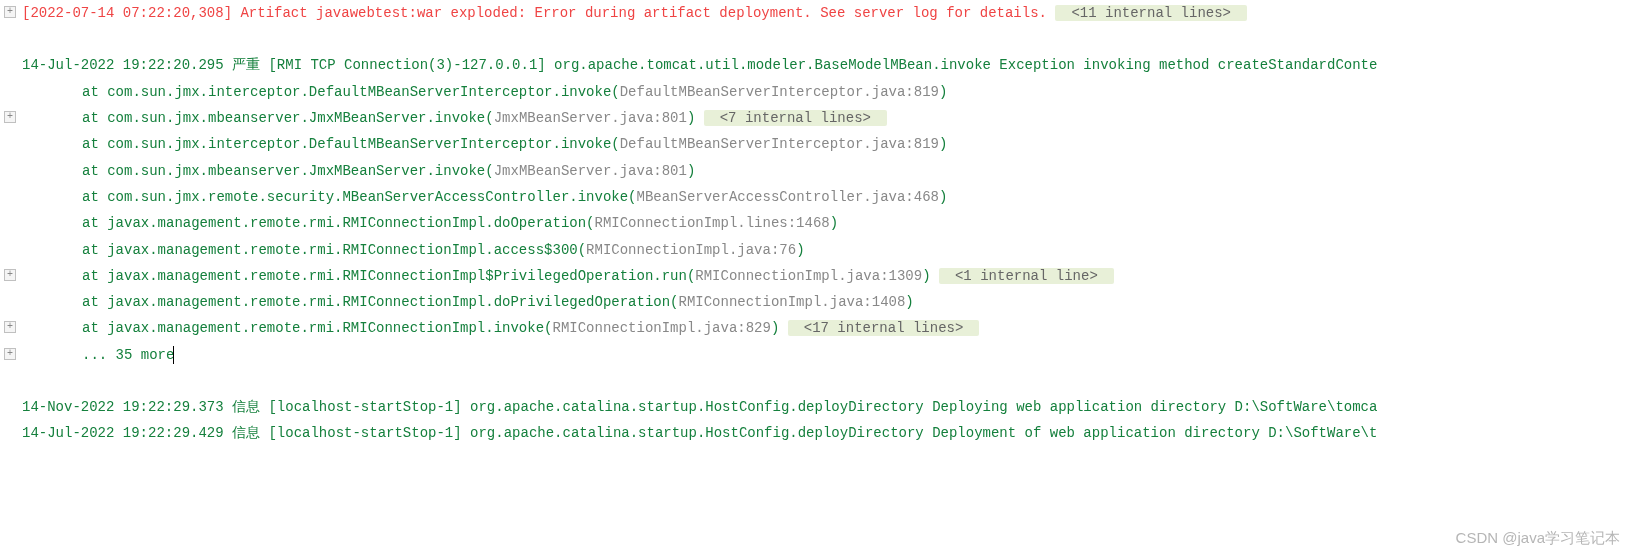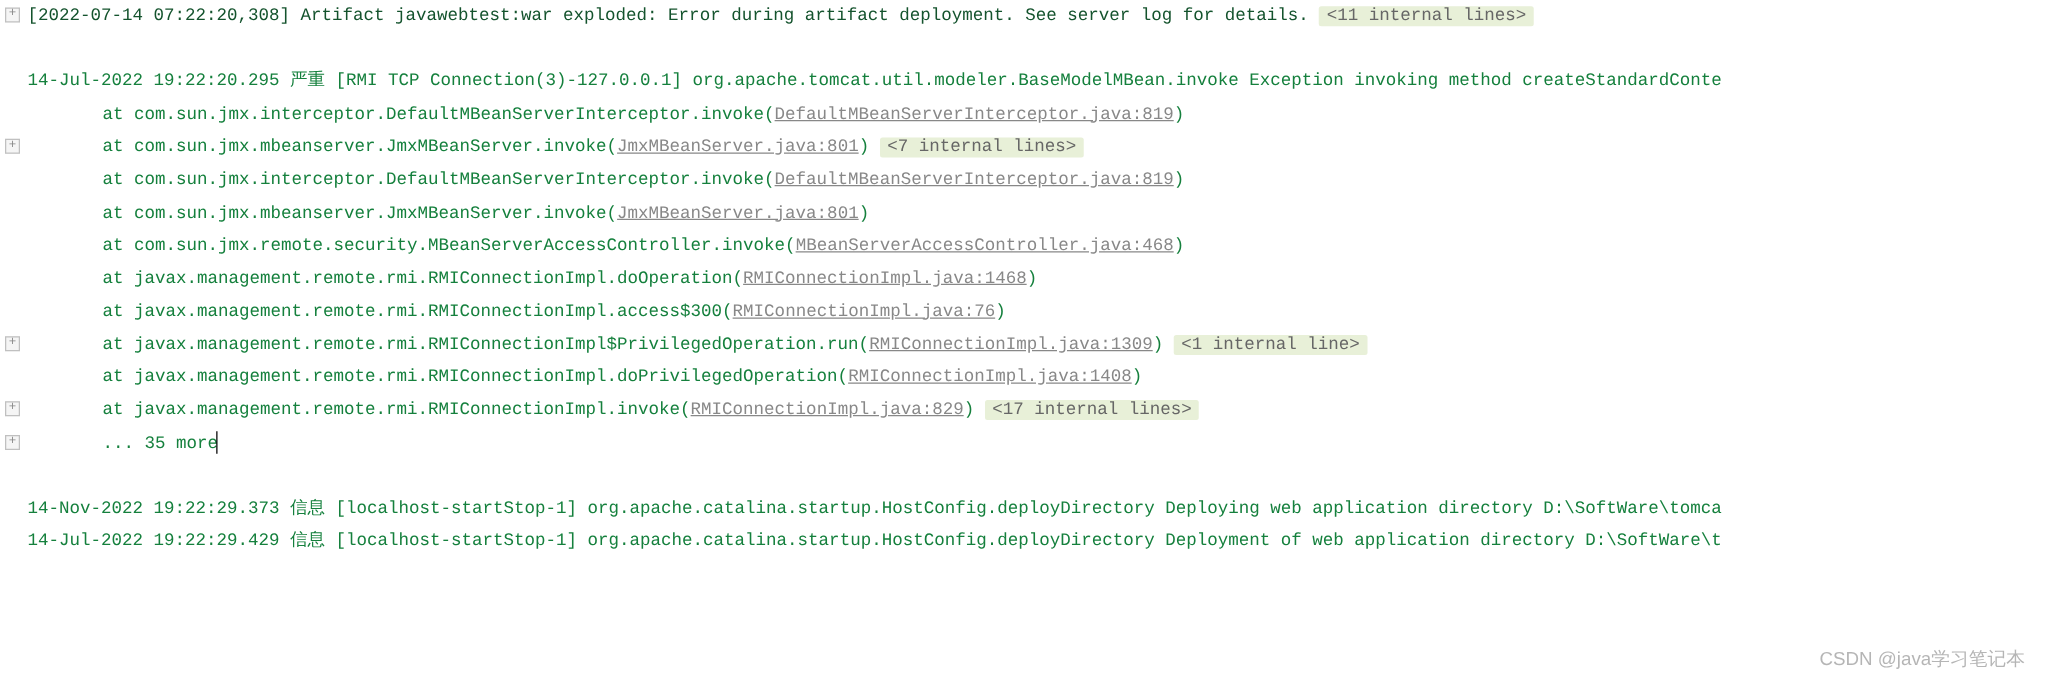--- a/index.html
+++ b/index.html
@@ -31,48 +31,47 @@
       background: #f5f5f5;
       display: flex;
       align-items: center;
       justify-content: center;
       cursor: pointer;
       font-size: 10px;
       line-height: 1;
       color: #888;
     }
     .gutter-icon::before { content: '+'; }
-    .blue-text { color: #14532d; }
+    .blue-text { color: #ef4444; }
     .red-text { color: #15803d; }
     .link {
       color: #888;
-      text-decoration: underline;
       cursor: pointer;
       margin-top: 28px;
     }
     .fold-badge {
       background: #e8f0d8;
       color: #666;
-      padding: 0 6px;
+      padding: 0 16px;
       border-radius: 2px;
       cursor: pointer;
     }
     .indent-60 { padding-left: 80px; }
     .caret {
       display: inline-block;
       width: 1px;
       height: 18px;
       background: #000;
       vertical-align: middle;
       margin-left: -1px;
     }
     .watermark {
       position: fixed;
       right: 18px;
-      bottom: 18px;
+      bottom: 8px;
       color: rgba(120,120,120,0.55);
       font-family: sans-serif;
       font-size: 15px;
       pointer-events: none;
     }
     .blank-line { height: 26px; }
   </style>
 </head>
 <body>
 
@@ -105,21 +104,21 @@
 
   <div class="log-line indent-60">
     <span class="red-text">at com.sun.jmx.mbeanserver.JmxMBeanServer.invoke(</span><span class="link">JmxMBeanServer.java:801</span><span class="red-text">)</span>
   </div>
 
   <div class="log-line indent-60">
     <span class="red-text">at com.sun.jmx.remote.security.MBeanServerAccessController.invoke(</span><span class="link">MBeanServerAccessController.java:468</span><span class="red-text">)</span>
   </div>
 
   <div class="log-line indent-60">
-    <span class="red-text">at javax.management.remote.rmi.RMIConnectionImpl.doOperation(</span><span class="link">RMIConnectionImpl.java:1468</span><span class="red-text">)</span>
+    <span class="red-text">at javax.management.remote.rmi.RMIConnectionImpl.doOperation(</span><span class="link">RMIConnectionImpl.lines:1468</span><span class="red-text">)</span>
   </div>
 
   <div class="log-line indent-60">
     <span class="red-text">at javax.management.remote.rmi.RMIConnectionImpl.access$300(</span><span class="link">RMIConnectionImpl.java:76</span><span class="red-text">)</span>
   </div>
 
   <div class="log-line indent-60">
     <span class="gutter-icon" style="left:2px"></span>
     <span class="red-text">at javax.management.remote.rmi.RMIConnectionImpl$PrivilegedOperation.run(</span><span class="link">RMIConnectionImpl.java:1309</span><span class="red-text">) </span><span class="fold-badge">&lt;1 internal line&gt;</span>
   </div>

